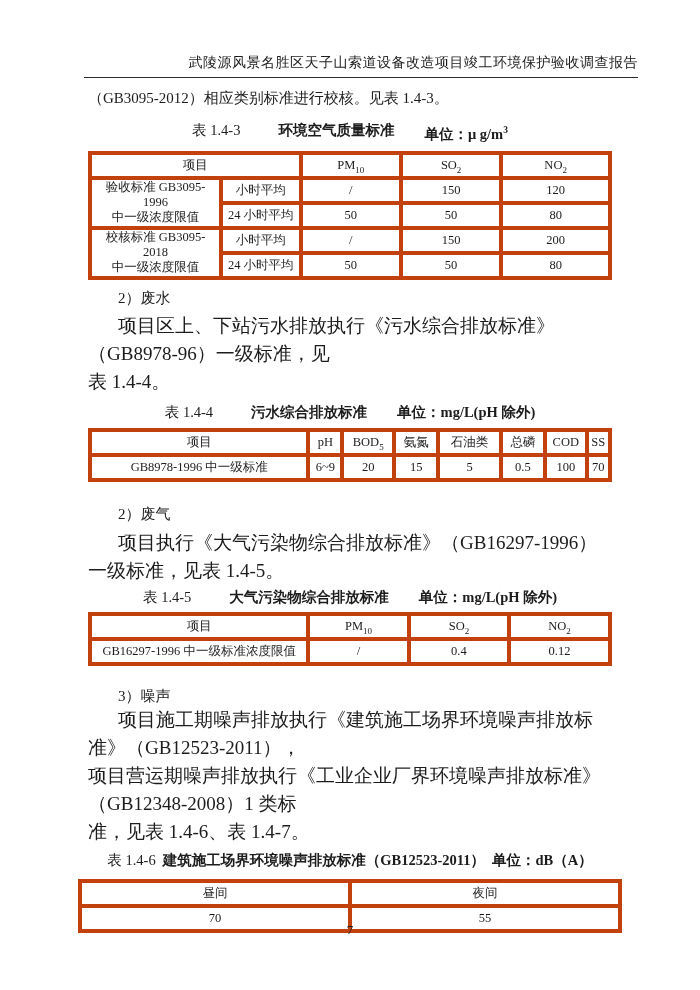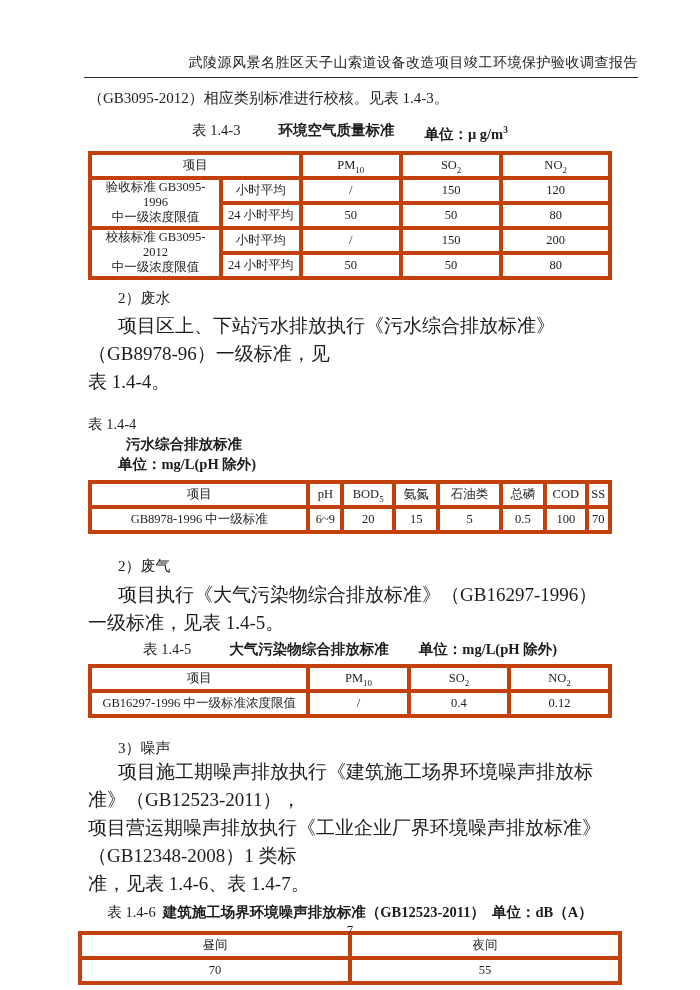--- a/index.html
+++ b/index.html
@@ -58,21 +58,21 @@
 
   .mt-cap3{margin-top:12px;}
   .mt-t3{margin-top:7px;}
   .t3 td{height:21px;}
   .t45 td{height:23px;}
   .t56 td{height:24px;}
 
   .sec-a{margin-top:27px;}
   .sec-1{margin-top:8px;}
   .p1{margin-top:4px;}
-  .mt-cap4{margin-top:18px;flex-direction:column;}
+  .mt-cap4{margin-top:6px;}
   .mt-t4{margin-top:6px;}
   .sec-2{margin-top:22px;}
   .p2{margin-top:5px;}
   .mt-cap5{margin-top:2px;}
   .mt-t5{margin-top:5px;}
   .sec-3{margin-top:20px;}
   .p3{margin-top:0;}
   .mt-cap6{margin-top:4px;}
   .t6-wrap{margin-top:9px;margin-left:-10px;width:544px;}
 
@@ -126,21 +126,21 @@
         <td>120</td>
       </tr>
       <tr class="thick-below">
         <td>24 小时平均</td>
         <td>50</td>
         <td>50</td>
         <td>80</td>
       </tr>
       <tr>
         <td rowspan="2">
-          <span style="display:block">校核标准 GB3095-2012</span>
+          <span style="display:block">校核标准 GB3095-2018</span>
           <span style="display:block">中一级浓度限值</span>
         </td>
         <td>小时平均</td>
         <td>/</td>
         <td>150</td>
         <td>200</td>
       </tr>
       <tr>
         <td>24 小时平均</td>
         <td>50</td>

